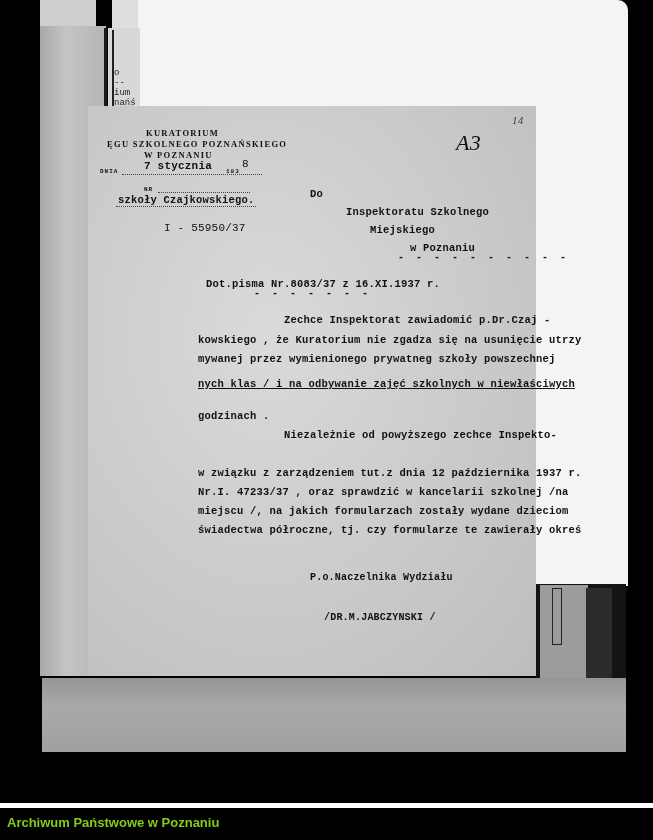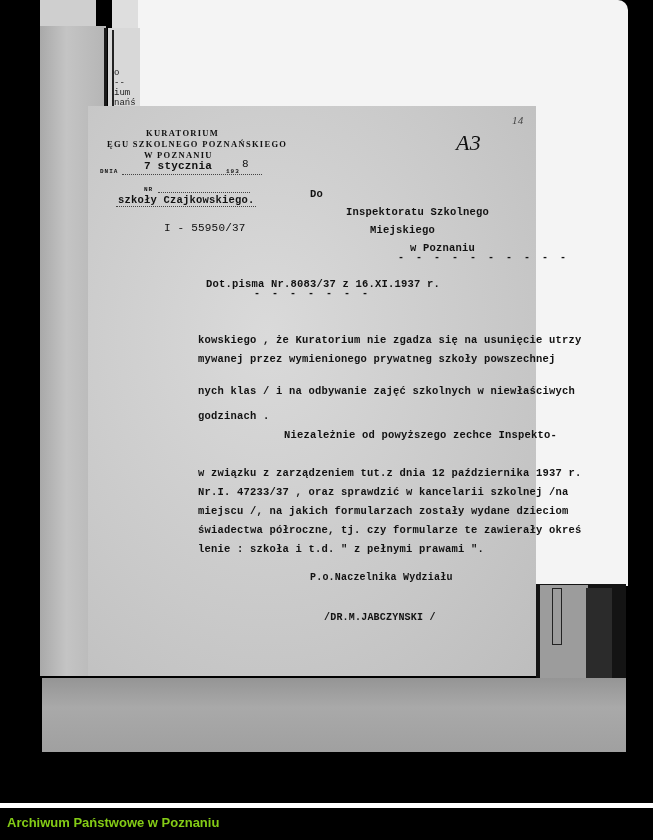--- a/index.html
+++ b/index.html
@@ -83,30 +83,30 @@
 
   <div class="t" style="left:222px;top:82px;">Do</div>
   <div class="t" style="left:258px;top:100px;">Inspektoratu Szkolnego</div>
   <div class="t" style="left:282px;top:118px;">Miejskiego</div>
   <div class="t" style="left:322px;top:136px;">w Poznaniu</div>
   <div class="dash" style="left:310px;top:146px;">- - - - - - - - - -</div>
 
   <div class="t" style="left:118px;top:172px;">Dot.pisma Nr.8083/37 z 16.XI.1937 r.</div>
   <div class="dash" style="left:166px;top:182px;">- - - - - - -</div>
 
+  <div class="t" style="left:196px;top:208px;">Zechce Inspektorat zawiadomić p.Dr.Czaj -</div>
   <div class="t" style="left:110px;top:228px;">kowskiego , że Kuratorium nie zgadza się na usunięcie utrzy</div>
   <div class="t" style="left:110px;top:247px;">mywanej przez wymienionego prywatneg szkoły powszechnej</div>
-  <div class="t" style="left:110px;top:279px;">nych klas / i na odbywanie zajęć szkolnych w niewłaściwych</div>
+  <div class="t" style="left:110px;top:272px;text-decoration:underline;">nych klas / i na odbywanie zajęć szkolnych w niewłaściwych</div>
   <div class="t" style="left:110px;top:304px;">godzinach .</div>
 
   <div class="t" style="left:196px;top:323px;">Niezależnie od powyższego zechce Inspekto-</div>
   <div class="t" style="left:110px;top:361px;">w związku z zarządzeniem tut.z dnia 12 października 1937 r.</div>
   <div class="t" style="left:110px;top:380px;">Nr.I. 47233/37 , oraz sprawdzić w kancelarii szkolnej /na</div>
   <div class="t" style="left:110px;top:399px;">miejscu /, na jakich formularzach zostały wydane dzieciom</div>
   <div class="t" style="left:110px;top:418px;">świadectwa półroczne, tj. czy formularze te zawierały okreś</div>
-  <div class="t" style="left:110px;top:437px;">lenie : szkoła i t.d. " z pełnymi prawami ".</div>
 
   <div class="t" style="left:222px;top:466px;font-size:10px;">P.o.Naczelnika Wydziału</div>
   <div class="t" style="left:236px;top:506px;font-size:10px;">/DR.M.JABCZYNSKI /</div>
 </div>
 
 <div class="abs" id="white-band"></div>
 <div class="abs" id="footer">Archiwum Państwowe w Poznaniu</div>
 
 </body></html>

